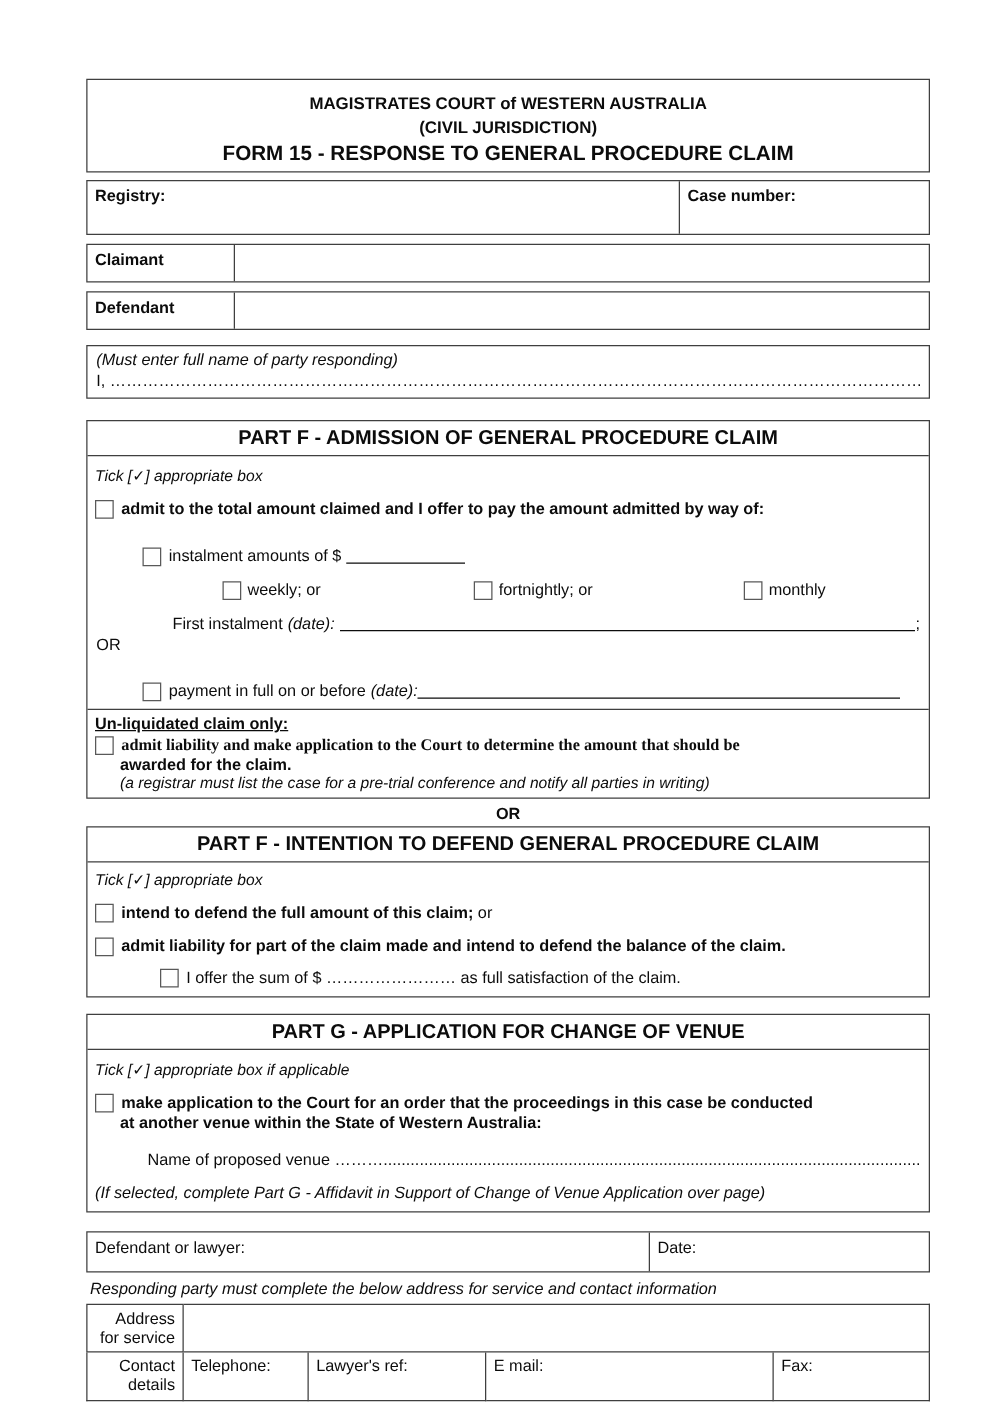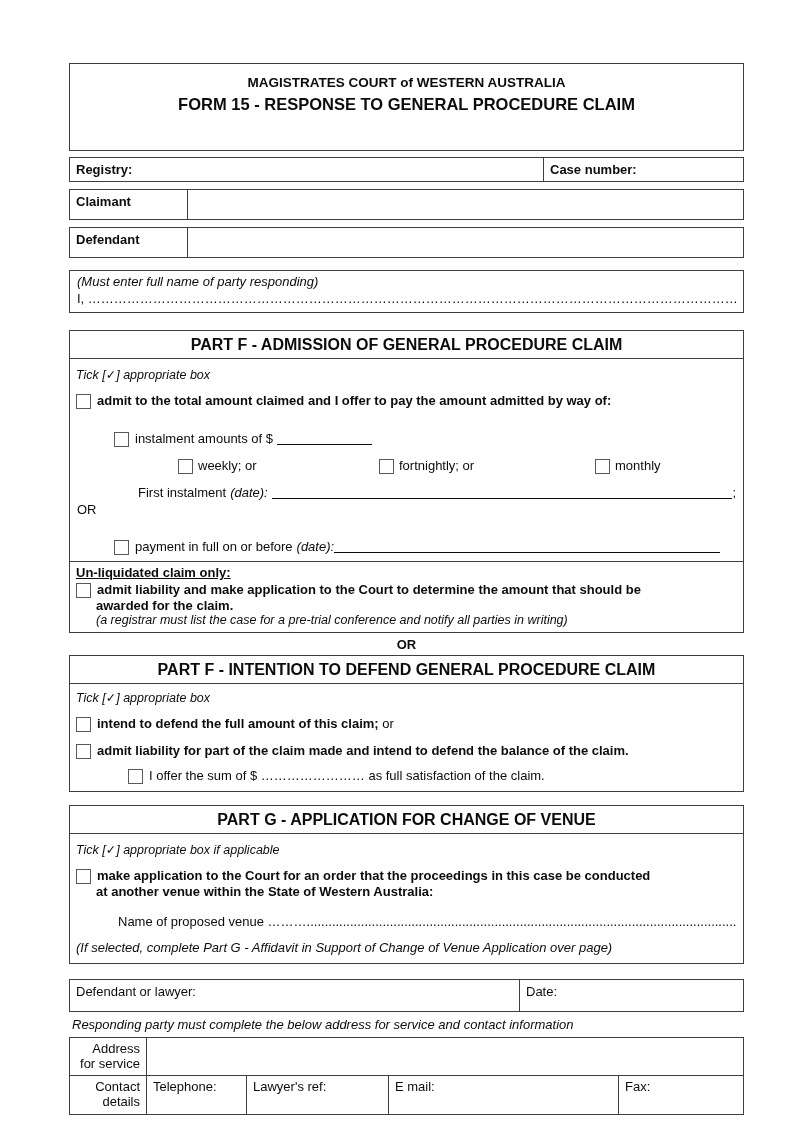--- a/index.html
+++ b/index.html
@@ -11,26 +11,26 @@
   .page { position:absolute; left:69px; top:63px; width:675px; }
   .box  { border:1px solid #3f3f3f; box-sizing:border-box; background:#fff; }
   .trow { display:flex; border:1px solid #3f3f3f; box-sizing:border-box; background:#fff; }
   .cell { padding:4px 6px; box-sizing:border-box; overflow:hidden; }
   .cell + .cell { border-left:1px solid #3f3f3f; }
   .bold { font-weight:700; }
   .it   { font-style:italic; }
   .sm   { font-size:12.5px; }
 
   
-  .header-box { height:88px; padding-top:9px; text-align:center; }
+  .header-box { height:75px; padding-top:9px; text-align:center; }
   .h12 { font-weight:700; font-size:13.5px; line-height:19px; }
   .h3  { font-weight:700; font-size:16.5px; line-height:24px; }
 
   
-  .registry-row  { margin-top:6px; height:25px; }
+  .registry-row  { margin-top:6px; height:44px; }
   .party-row     { margin-top:7px; height:31px; }
   .responder-box { margin-top:12px; height:43px; padding:3px 7px; }
   .dotline { white-space:nowrap; overflow:hidden; margin-top:2px; }
 
   
   .section { margin-top:17px; }
   .section-title {
     font-weight:700; font-size:16px; text-align:center;
     padding:5px 0 4px 0; border-bottom:1px solid #3f3f3f;
   }
@@ -40,21 +40,21 @@
     flex:none; width:13px; height:13px; margin-right:6px; margin-top:1px;
     border:1.5px solid #595959; background:#fff; box-sizing:content-box;
   }
   .cb.small-gap { margin-right:5px; }
   .blankline { border-bottom:1px solid #0c0c0c; }
   .grow { flex:1 1 auto; height:13px; }
   .nowrap-clip { white-space:nowrap; overflow:hidden; }
 
   
   .mt11 { margin-top:11px; } .mt9 { margin-top:9px; }
-  .mt2 { margin-top:2px; } .mt1 { margin-top:1px; } .mt15 { margin-top:15px; }
+  .mt2 { margin-top:2px;font-family:Liberation Serif, serif; } .mt1 { margin-top:1px; } .mt15 { margin-top:15px; }
   .indent38 { margin-left:38px;margin-top:22px; } .indent62 { padding-left:62px; }
   .indent52 { margin-left:52px; } .indent42 { margin-left:42px; }
   .indent20 { margin-left:20px; }
   .freq-row { display:flex; }
   .freq-item { display:flex; align-items:flex-start; }
   .freq-w1 { width:201px;padding-left:40px; } .freq-w2 { width:216px; }
   .subsection { border-top:1px solid #3f3f3f; padding:3px 7px 5px 6px; }
   .u { text-decoration:underline; }
 
   .or-divider { font-weight:700; text-align:center; padding:4px 0 3px 0; }
@@ -73,20 +73,21 @@
   .fill-col { flex:1 1 auto; }
   .srow1 { height:39px; } .srow2 { height:39px; }
 </style>
 </head>
 <body>
 
 <div class="page">
 
   <div class="box header-box">
     <div class="h12">MAGISTRATES COURT of WESTERN AUSTRALIA</div>
+    <div class="h12">(CIVIL JURISDICTION)</div>
     <div class="h3">FORM 15 - RESPONSE TO GENERAL PROCEDURE CLAIM</div>
   </div>
 
   <div class="trow registry-row">
     <div class="cell" style="flex:0 0 473px;">
       <span class="bold">Registry:</span>
     </div>
     <div class="cell" style="flex:1 1 auto;">
       <span class="bold">Case number:</span>
     </div>

